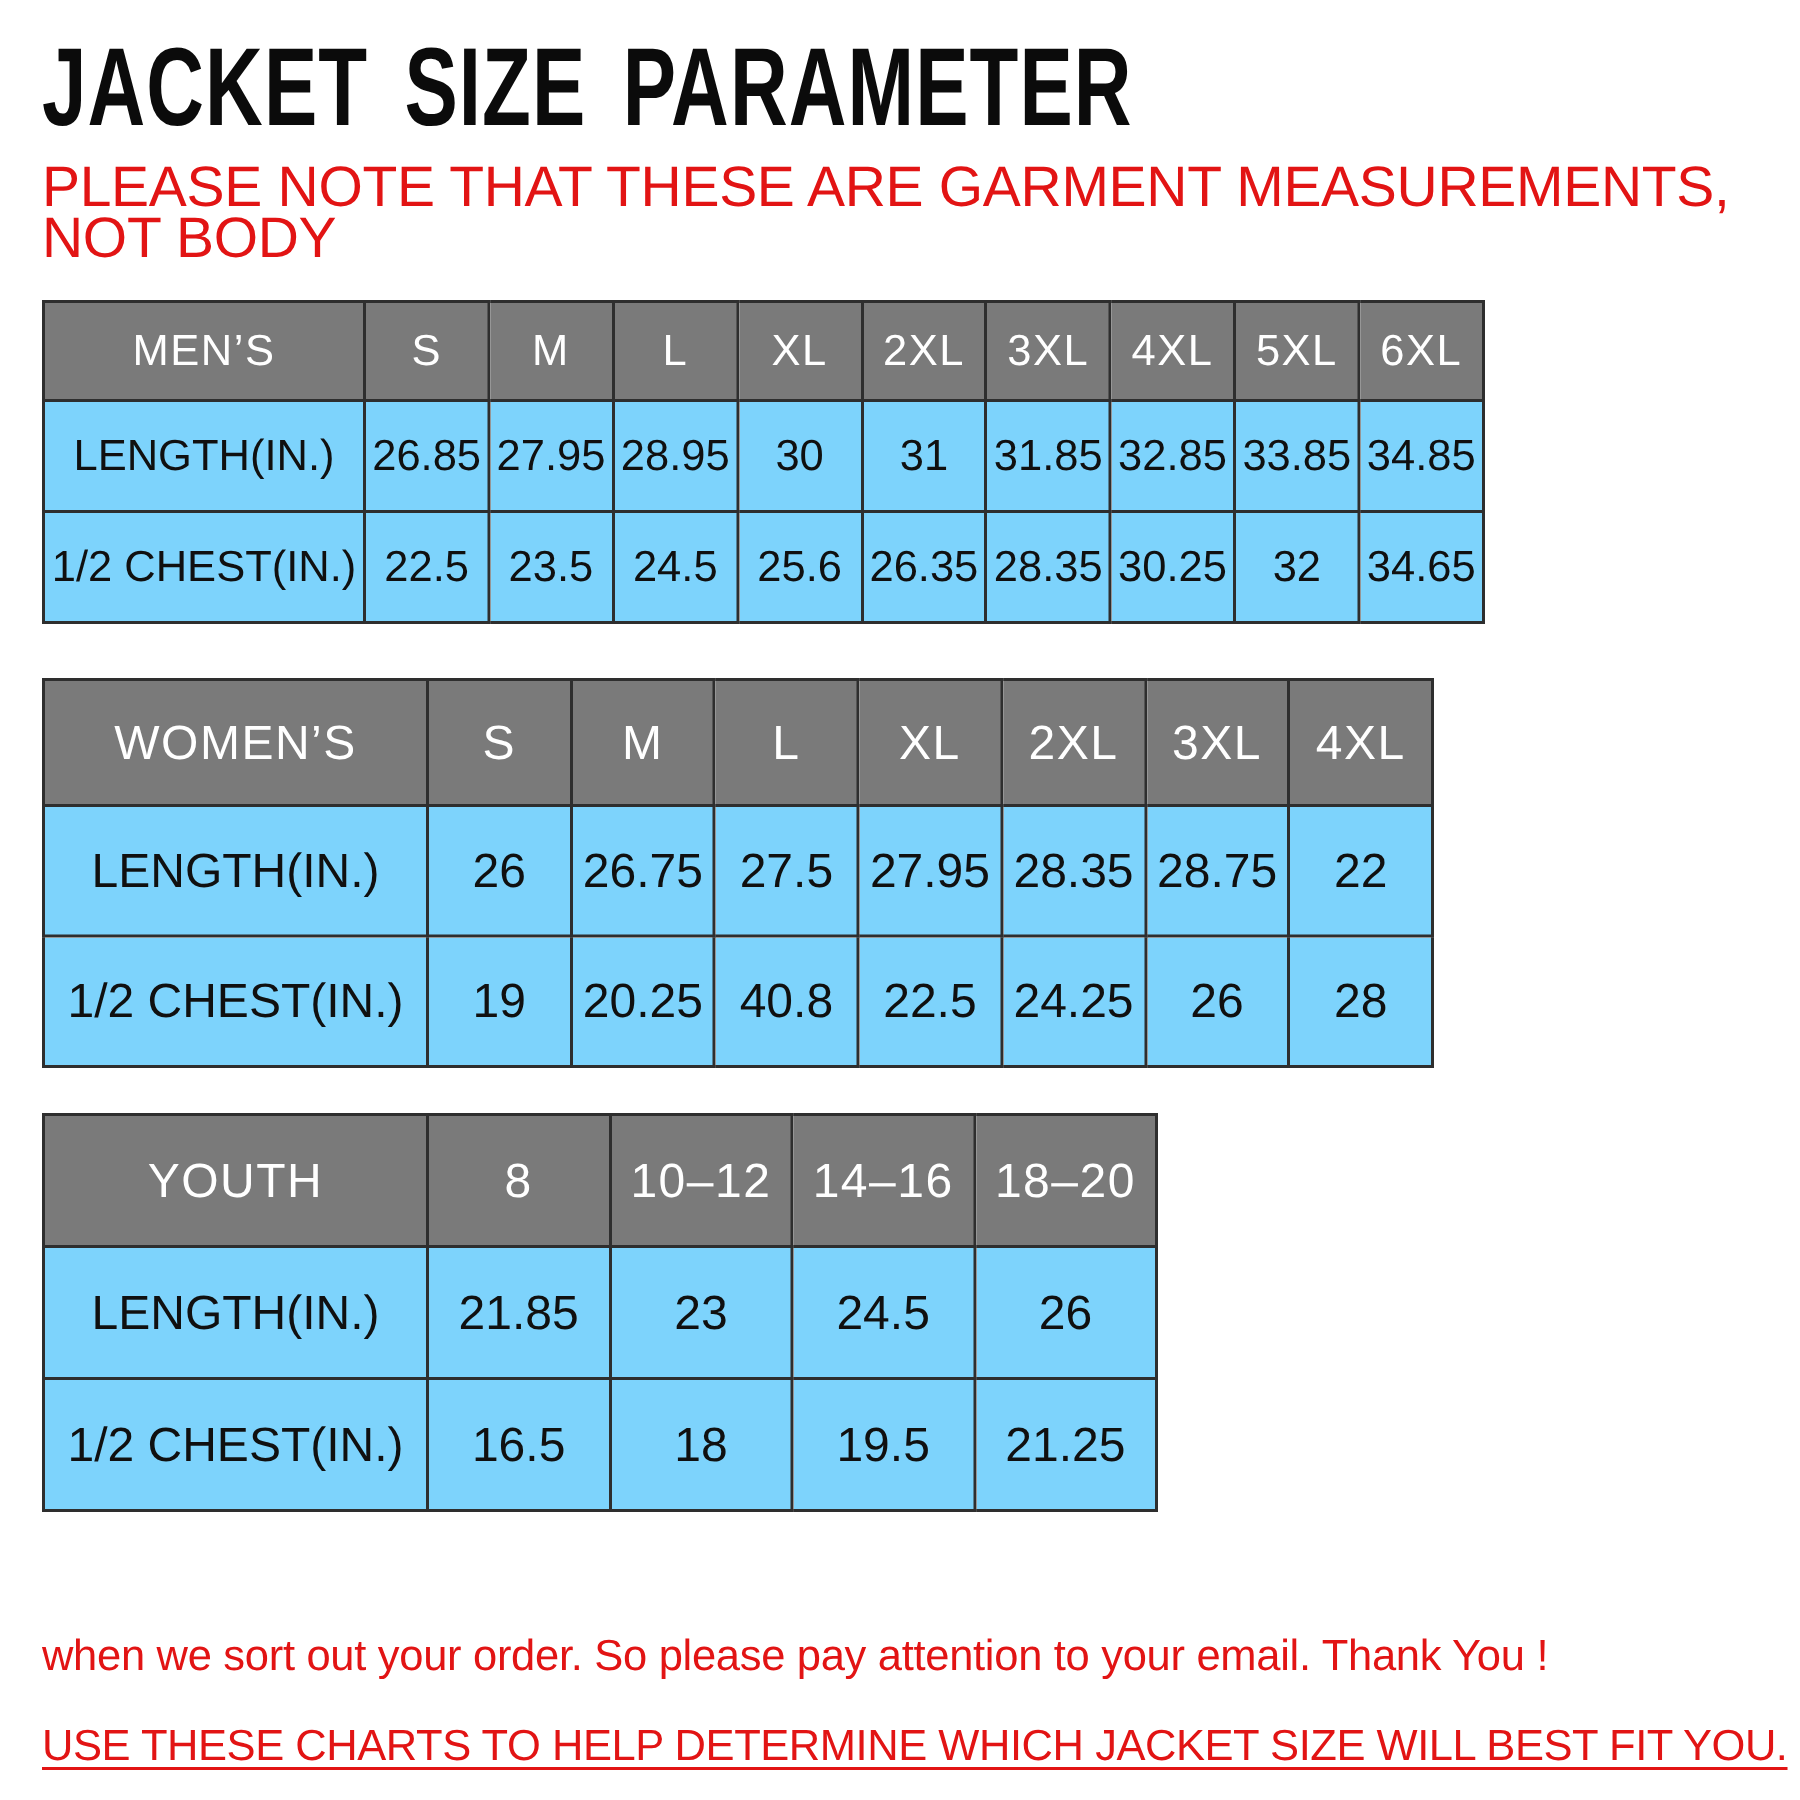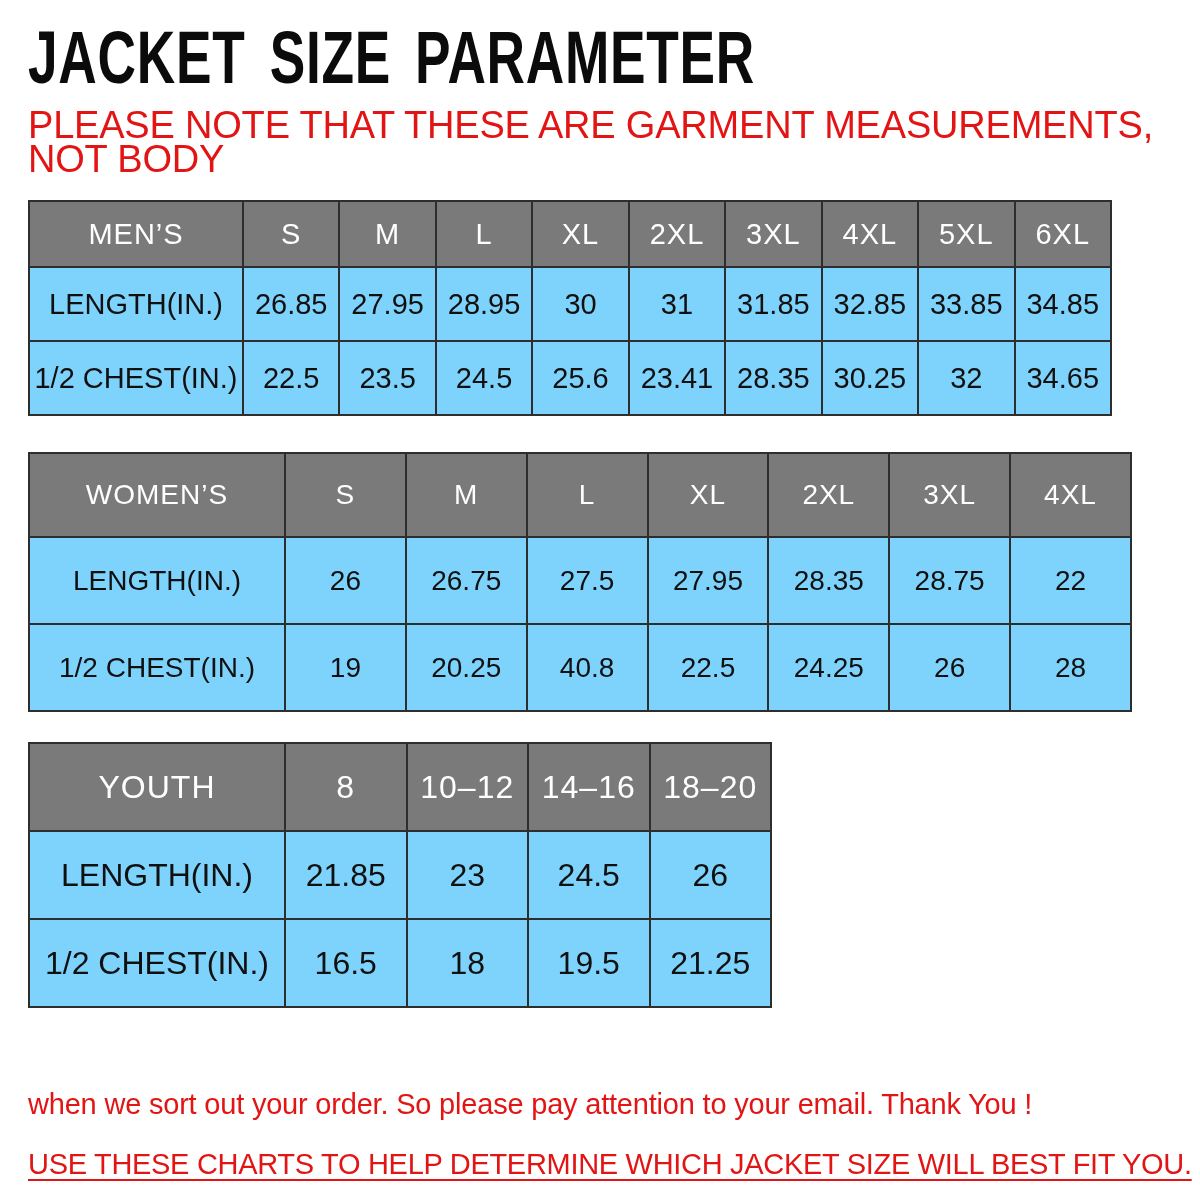--- a/index.html
+++ b/index.html
@@ -38,26 +38,26 @@
   .tbl th,.tbl td{
     border:2px solid var(--border);
     text-align:center;vertical-align:middle;
     padding:0;font-weight:400;overflow:hidden;
   }
   .tbl thead th{
     background:var(--gray);color:#ffffff;letter-spacing:1px;
   }
   .tbl tbody td{background:#7dd3fc;color:var(--ink);}
 
-  .men  table.tbl{width:1084px;font-size:29px;}
+  .men  table.tbl{width:962px;font-size:29px;}
   .men  col.c0{width:214px;}
   .men  thead tr{height:66px;}
   .men  tbody tr{height:74px;}
 
-  .women table.tbl{width:1104px;font-size:28px;}
+  .women table.tbl{width:928px;font-size:32px;}
   .women col.c0{width:256px;}
   .women thead tr{height:84px;}
   .women tbody tr{height:87px;}
 
   .youth table.tbl{width:744px;font-size:32px;}
   .youth col.c0{width:256px;}
   .youth thead tr{height:88px;}
   .youth tbody tr{height:88px;}
 
   .para{
@@ -121,21 +121,21 @@
             <td>32.85</td>
             <td>33.85</td>
             <td>34.85</td>
           </tr>
           <tr>
             <td>1/2 CHEST(IN.)</td>
             <td>22.5</td>
             <td>23.5</td>
             <td>24.5</td>
             <td>25.6</td>
-            <td>23.41</td>
+            <td>26.35</td>
             <td>28.35</td>
             <td>30.25</td>
             <td>32</td>
             <td>34.65</td>
           </tr>
         </tbody>
       </table>
     </div>
   <div class="tbl-wrap women">
       <table class="tbl">

